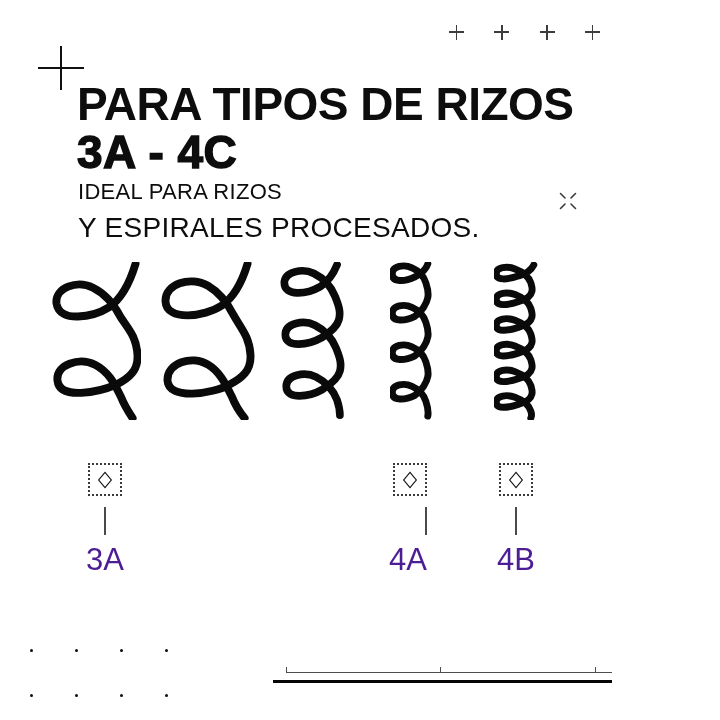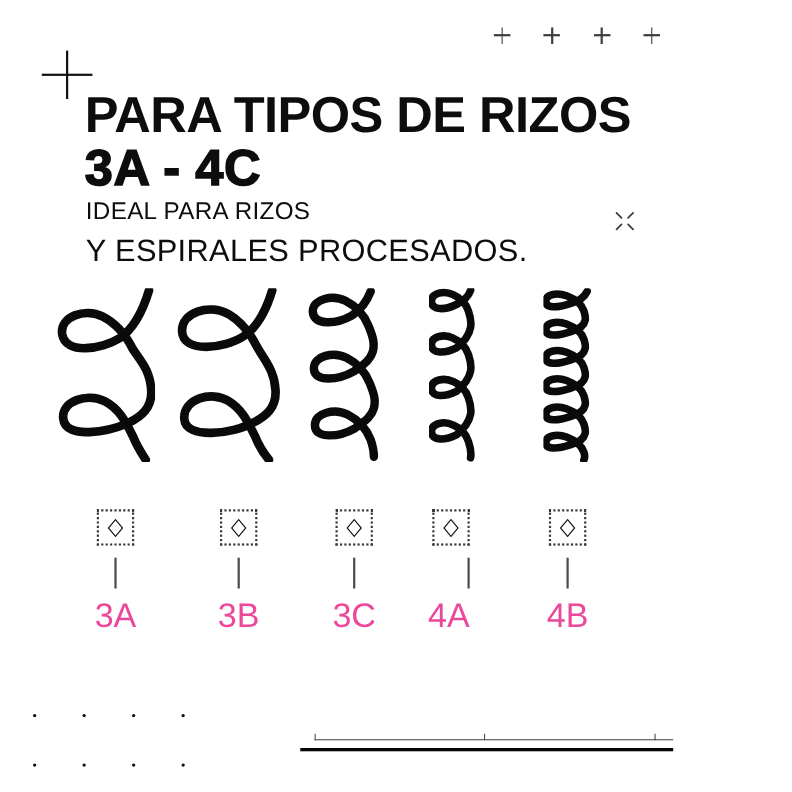--- a/index.html
+++ b/index.html
@@ -117,21 +117,21 @@
   }
   .col-tick {
     width: 1.6px; height: 28px;
     margin-top: 11px;
     background: #4a4a4a;
   }
   .type-label {
     margin-top: 9px;
     font-size: 31px; line-height: 1;
     font-weight: 400; letter-spacing: 0px;
-    color: #ec4899;
+    color: #4c1d95;
   }
 
   
   .dot-grid {
     position: absolute; left: 30px; top: 649px;
     display: grid;
     grid-template-columns: repeat(4, 3px);
     grid-template-rows: repeat(2, 3px);
     column-gap: 42px; row-gap: 42px;
   }
@@ -296,35 +296,21 @@
   </svg>
 
   <div class="type-col col-1">
     <div class="dotted-square">
       <div class="diamond"></div>
     </div>
     <div class="col-tick"></div>
     <div class="type-label">3A</div>
   </div>
 
-  <div class="type-col col-2">
-    <div class="dotted-square">
-      <div class="diamond"></div>
-    </div>
-    <div class="col-tick"></div>
-    <div class="type-label">3B</div>
-  </div>
-
-  <div class="type-col col-3">
-    <div class="dotted-square">
-      <div class="diamond"></div>
-    </div>
-    <div class="col-tick"></div>
-    <div class="type-label">3C</div>
-  </div>
+
 
   <div class="type-col col-4">
     <div class="dotted-square">
       <div class="diamond"></div>
     </div>
     <div class="col-tick"></div>
     <div class="type-label">4A</div>
   </div>
 
   <div class="type-col col-5">

